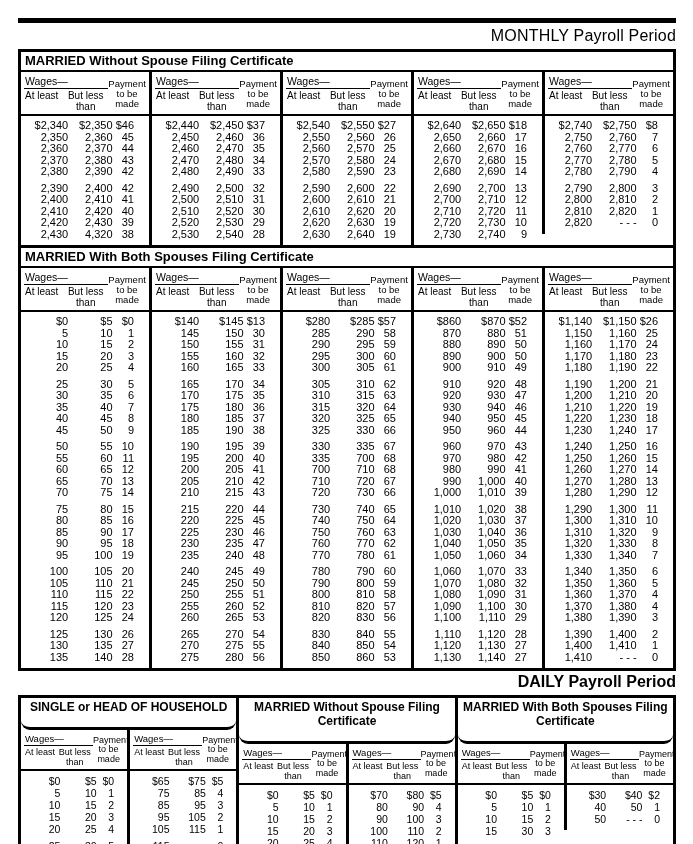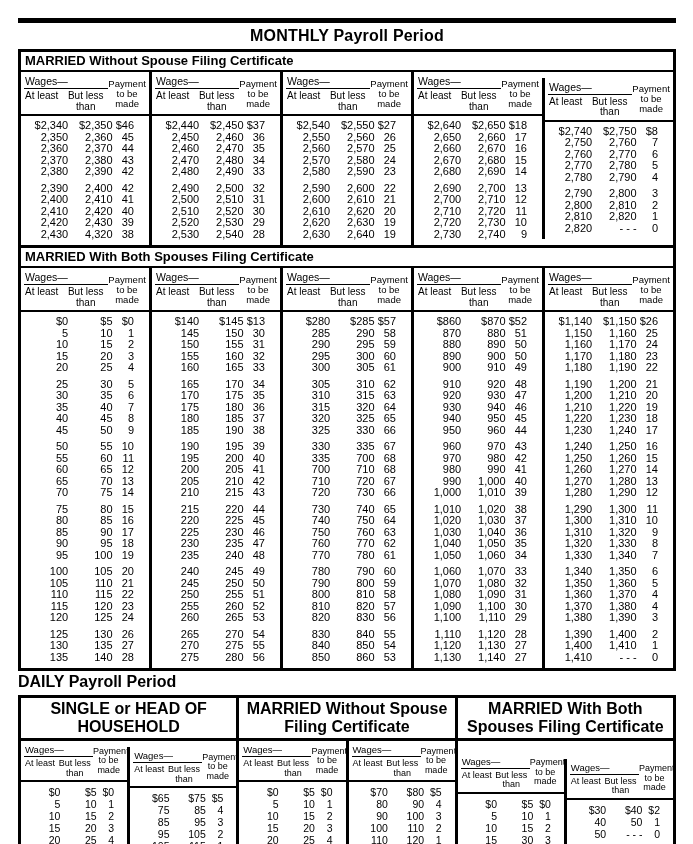--- a/index.html
+++ b/index.html
@@ -1,49 +1,49 @@
 <!DOCTYPE html>
 <html><head>
 <meta charset="utf-8">
 <style>
   html,body{margin:0;padding:0;background:#fff;}
   .page{width:693px;height:844px;box-sizing:border-box;padding:18px 17px 0 18px;
         background:#fff;color:#000;font-family:"Liberation Sans",sans-serif;
         position:relative;overflow:hidden;}
   .top-bar{height:5px;background:#000;}
-  .period-title{font-size:16px;font-weight:bold;text-align:center;padding:4px 0 4px;letter-spacing:.2px;}
+  .period-title{font-size:16px;font-weight:normal;text-align:right;padding:4px 0 4px;letter-spacing:.2px;}
   
   .msec{border:3px solid #000;}
   .msec + .msec{margin-top:-3px;}
   .sec-title{font-size:13px;font-weight:bold;padding:1px 4px 2px;border-bottom:2px solid #000;}
-  .groups{display:flex;align-items:center;}
+  .groups{display:flex;align-items:flex-start;}
   .group{flex:1 1 0;min-width:0;display:flex;flex-direction:column;}
   .group + .group{border-left:3px solid #000;}
   .ghead{display:flex;border-bottom:2px solid #000;padding:3px 3px 2px 3px;}
   .gleft{width:69%;}
   .wages{font-size:10.5px;border-bottom:1px solid #000;padding:0 0 1px 1px;}
   .sub{display:flex;font-size:10px;line-height:10.5px;padding-top:2px;}
   .al{width:46%;text-align:left;padding-left:1px;}
   .bl{width:54%;text-align:center;}
   .gpay{width:31%;font-size:9.5px;line-height:10px;text-align:center;display:flex;
         flex-direction:column;justify-content:center;}
   .line{display:block;}
   .rowsbox{padding:4px 4px 5px;}
   .trow{display:flex;font-size:11px;line-height:11.5px;}
   .tcell{display:block;text-align:right;white-space:nowrap;}
   .c0{width:36%;}
   .c1{width:37%;}
   .c2{flex:1;padding-right:11px;}
   .row-gap{height:5px;}
   
-  .daily-band{font-size:16px;font-weight:bold;text-align:left;padding:2px 0 4px;}
+  .daily-band{font-size:16px;font-weight:bold;text-align:right;padding:2px 0 4px;}
   .daily-grid{display:flex;align-items:stretch;}
   .dsec{flex:1 1 0;min-width:0;border:3px solid #000;display:flex;flex-direction:column;height:164px;box-sizing:content-box;}
   .dsec + .dsec{margin-left:-3px;}
-  .dsec .sec-title{text-align:center;font-size:16px;padding:2px 2px 2px;border-bottom:3px solid #000;}
+  .dsec .sec-title{text-align:center;font-size:12px;padding:2px 2px 13px;border-bottom:3px solid #000;border-radius:9px;}
   .dsec .groups{flex:1;}
   .dsec .wages{font-size:9.5px;}
   .dsec .sub{font-size:9px;line-height:9.5px;}
   .dsec .gpay{font-size:9px;line-height:9.5px;}
   .dsec .trow{font-size:10.5px;line-height:12px;}
   .dsec .rowsbox{flex:1;}
   .dsec .c2{padding-right:9px;}
 </style>
 </head>
 <body>

